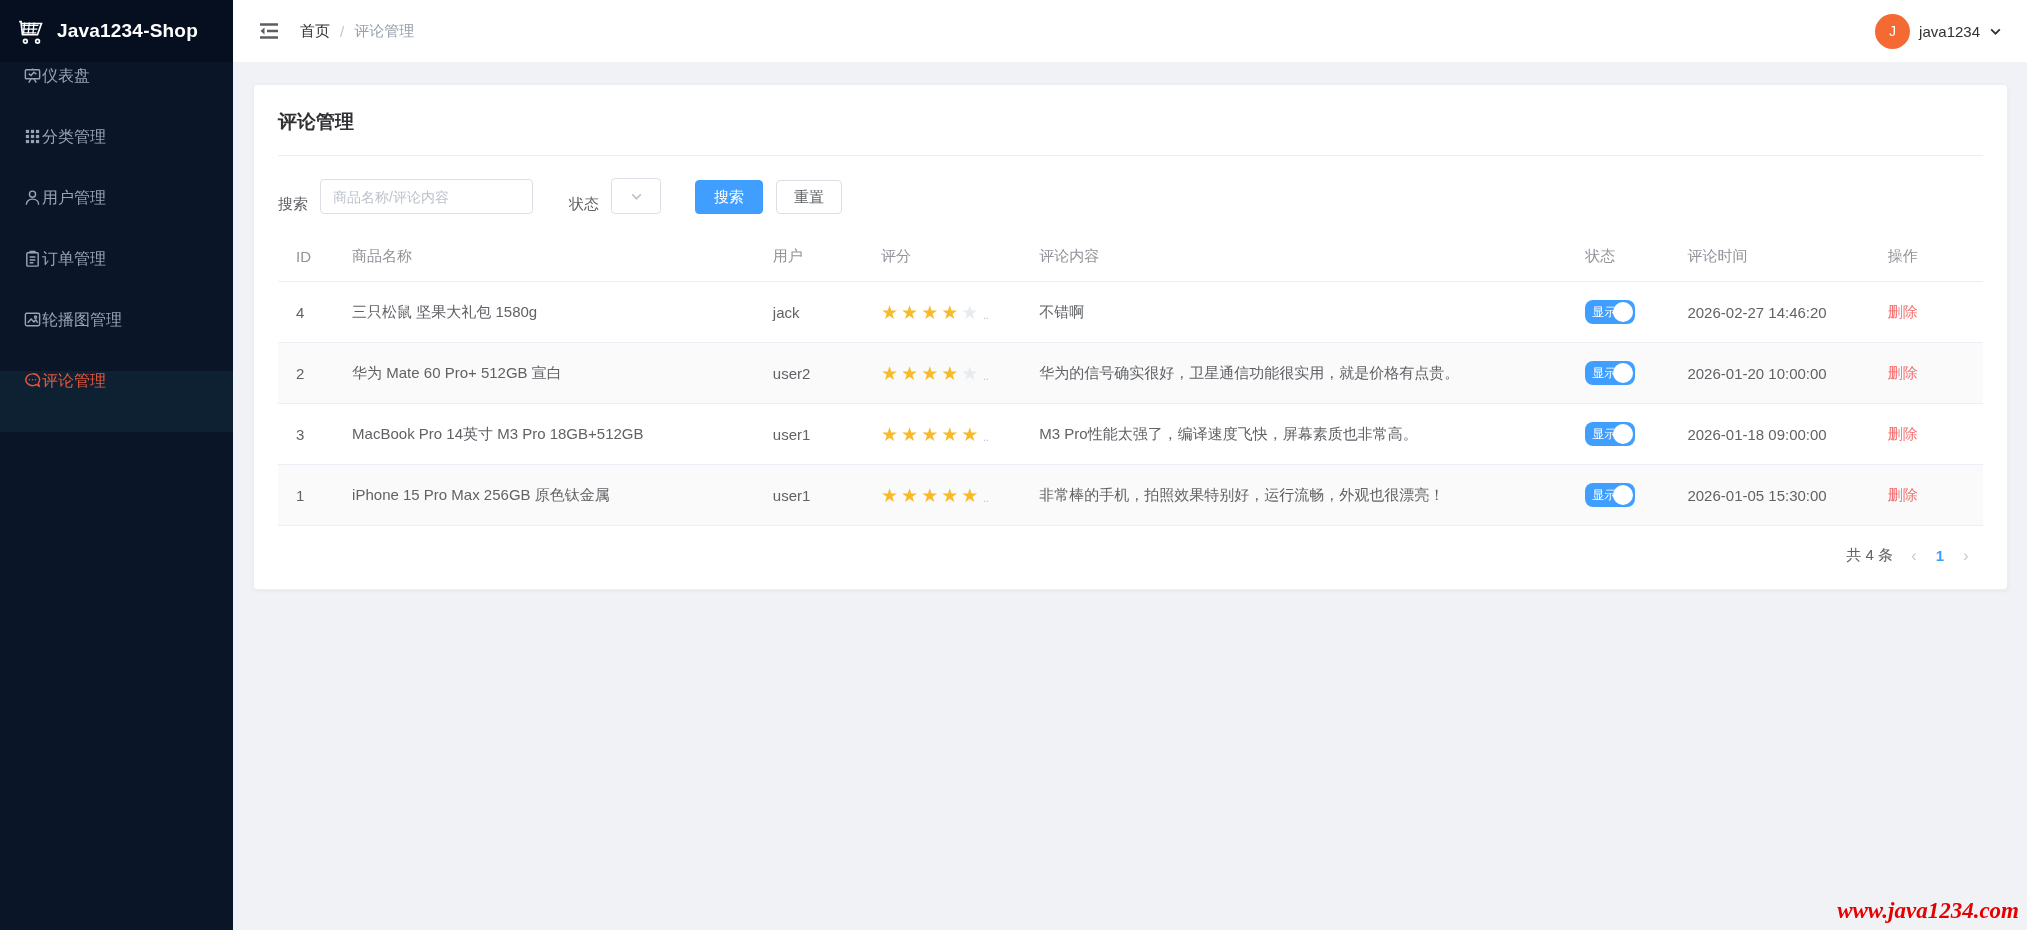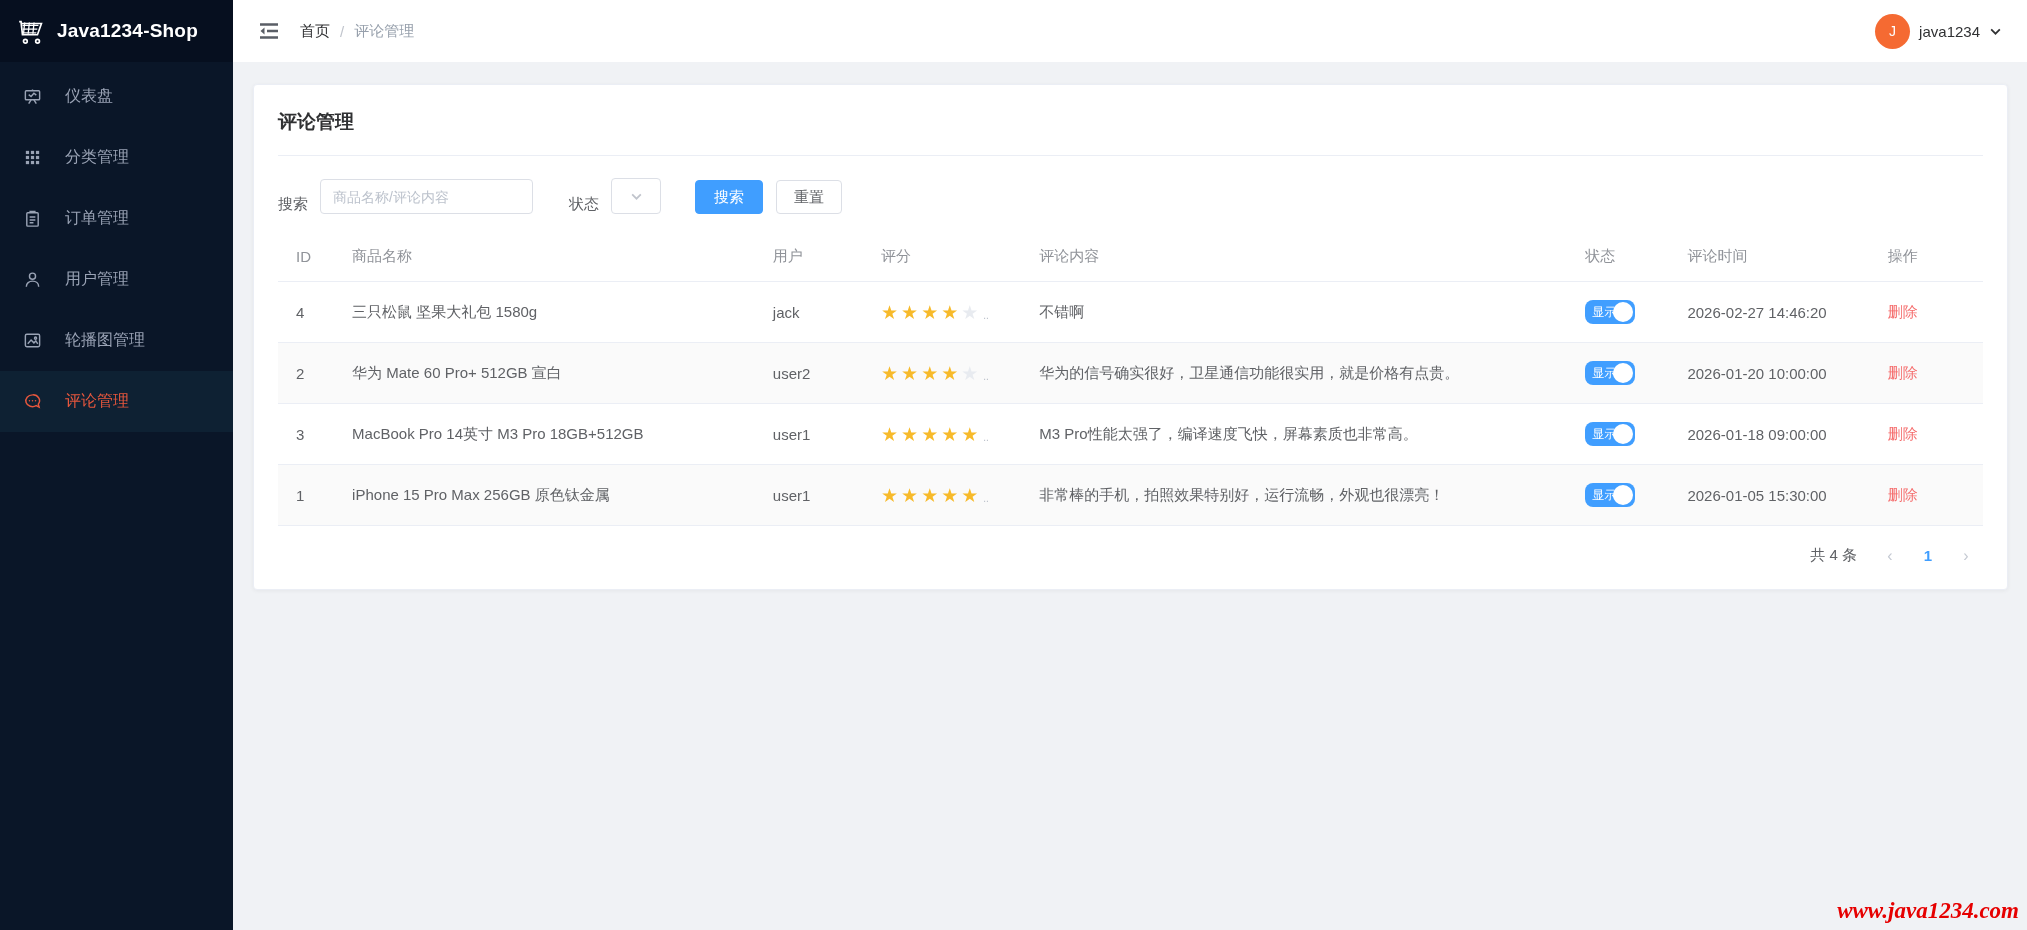--- a/index.html
+++ b/index.html
@@ -10,21 +10,21 @@
     --accent:#409eff; --star:#f7ba2a; --star-empty:#e8ebf0;
     --menu-active:#e8573d; --avatar:#f56a32; --danger:#f56c6c; --watermark:#e60000;
   }
   .layout { display:flex; width:100%; height:100%; }
 
   
   .sidebar { width:233px; flex-shrink:0; background:#0a1628; display:flex; flex-direction:column; }
   .logo { height:62px; flex-shrink:0; background:#060f1f; display:flex; align-items:center; gap:11px; padding:0 16px; color:#fff; font-size:19px; font-weight:700; letter-spacing:.2px; }
   .logo svg { width:30px; height:30px; }
   .menu { padding-top:4px; }
-  .menu-item { height:61px; display:flex; align-items:center; gap:23px; padding:0 23px; color:#9aa3b5; font-size:16px; cursor:pointer; }
+  .menu-item { height:61px; display:flex; gap:0; padding:0 23px; color:#9aa3b5; font-size:16px; cursor:pointer; }
   .menu-item svg { width:19px; height:19px; flex-shrink:0; }
   .menu-item.active { background:#0e2133; color:var(--menu-active); }
 
   
   .main { flex:1; display:flex; flex-direction:column; position:relative; min-width:0; }
   .topbar { height:62px; flex-shrink:0; background:#fff; display:flex; align-items:center; padding:0 25px; }
   .fold-btn { width:22px; height:22px; color:#5a5e66; cursor:pointer; margin-right:20px; display:flex; align-items:center; }
   .breadcrumb { display:flex; align-items:center; gap:10px; font-size:15px; }
   .crumb-home { color:#303133; font-weight:400; cursor:pointer; }
   .crumb-sep { color:#c0c4cc; }
@@ -61,21 +61,21 @@
   .stars { white-space:nowrap; }
   .star { font-size:19px; letter-spacing:3px; color:var(--star-empty); }
   .star.filled { color:var(--star); }
   .rating-suffix { font-size:10px; color:#b6bcc6; margin-left:2px; }
   .switch { position:relative; display:inline-block; width:50px; height:24px; border-radius:8px; background:var(--accent); cursor:pointer; vertical-align:middle; }
   .switch-text { position:absolute; left:7px; top:50%; transform:translateY(-50%); color:#fff; font-size:12px; }
   .switch-knob { position:absolute; right:2px; top:2px; width:20px; height:20px; border-radius:50%; background:#fff; }
   .delete-link { color:var(--danger); cursor:pointer; }
 
   
-  .pager { display:flex; justify-content:flex-end; align-items:center; gap:12px; padding:20px 4px 24px; font-size:15px; color:#606266; }
+  .pager { display:flex; justify-content:flex-end; align-items:center; gap:0; padding:20px 4px 24px; font-size:15px; color:#606266; }
   .pager-total { margin-right:8px; }
   .page-arrow { color:#c5cad3; width:26px; text-align:center; cursor:pointer; font-size:16px; }
   .page-num { color:var(--accent); font-weight:700; width:26px; text-align:center; cursor:pointer; }
 
   .watermark { position:absolute; right:8px; bottom:6px; font-family:"Liberation Serif","DejaVu Serif",serif; font-style:italic; font-weight:700; font-size:23px; color:var(--watermark); }
 </style>
 </head>
 <body>
 
 <div class="layout">
@@ -113,34 +113,34 @@
               <rect x="3" y="13.6" width="3.4" height="3.4"></rect>
               <rect x="8.3" y="13.6" width="3.4" height="3.4"></rect>
               <rect x="13.6" y="13.6" width="3.4" height="3.4"></rect>
             </svg>
           </span>
           <span>分类管理</span>
         </div>
         <div class="menu-item">
           <span style="display: flex;">
             <svg viewBox="0 0 20 20" fill="none" stroke="currentColor" stroke-width="1.5">
+              <circle cx="10" cy="6.5" r="3.2"></circle>
+              <path d="M3.5 17.5 c0-3.6 2.9-5.8 6.5-5.8 s6.5 2.2 6.5 5.8"></path>
+            </svg>
+          </span>
+          <span>用户管理</span>
+        </div>
+        <div class="menu-item">
+          <span style="display: flex;">
+            <svg viewBox="0 0 20 20" fill="none" stroke="currentColor" stroke-width="1.5">
               <rect x="4" y="4" width="12" height="14" rx="1"></rect>
               <path d="M7.5 4 V2.5 h5 V4 M7 8.5 h6 M7 11.5 h6 M7 14.5 h4"></path>
             </svg>
           </span>
           <span>订单管理</span>
-        </div>
-        <div class="menu-item">
-          <span style="display: flex;">
-            <svg viewBox="0 0 20 20" fill="none" stroke="currentColor" stroke-width="1.5">
-              <circle cx="10" cy="6.5" r="3.2"></circle>
-              <path d="M3.5 17.5 c0-3.6 2.9-5.8 6.5-5.8 s6.5 2.2 6.5 5.8"></path>
-            </svg>
-          </span>
-          <span>用户管理</span>
         </div>
         <div class="menu-item">
           <span style="display: flex;">
             <svg viewBox="0 0 20 20" fill="none" stroke="currentColor" stroke-width="1.5">
               <rect x="2.5" y="3.5" width="15" height="13" rx="1.5"></rect>
               <path d="M5 13.5 l3.5-4 3 3 2-2 2 3"></path>
               <circle cx="13.2" cy="7.5" r="1.1"></circle>
             </svg>
           </span>
           <span>轮播图管理</span>

